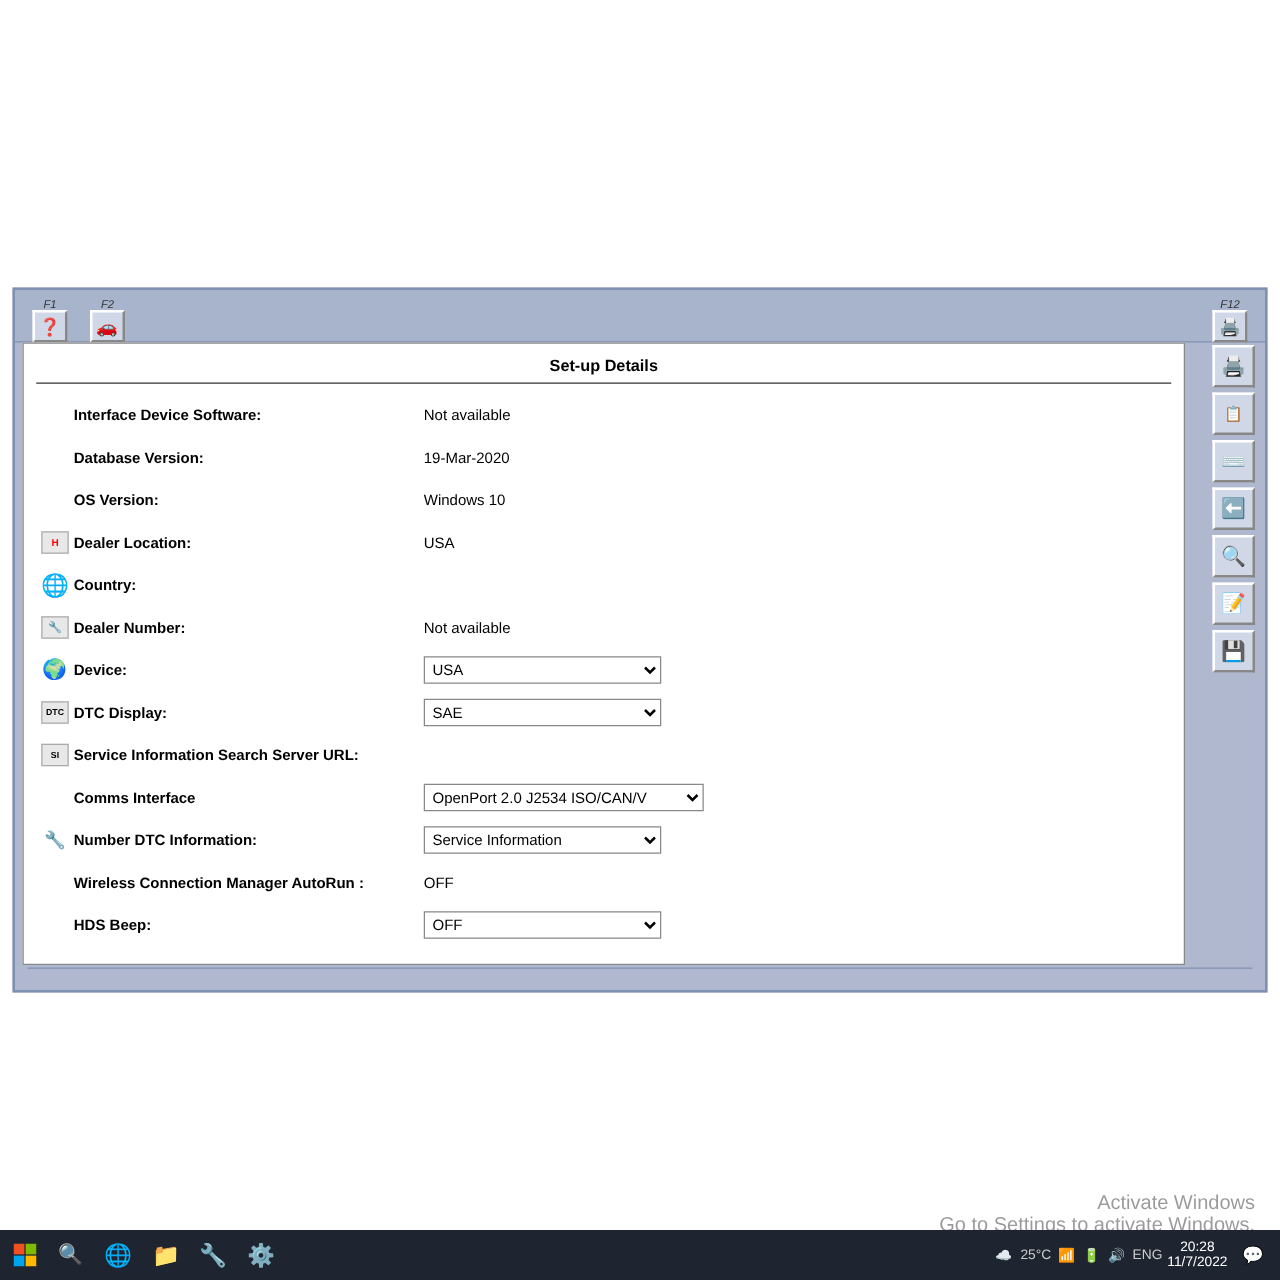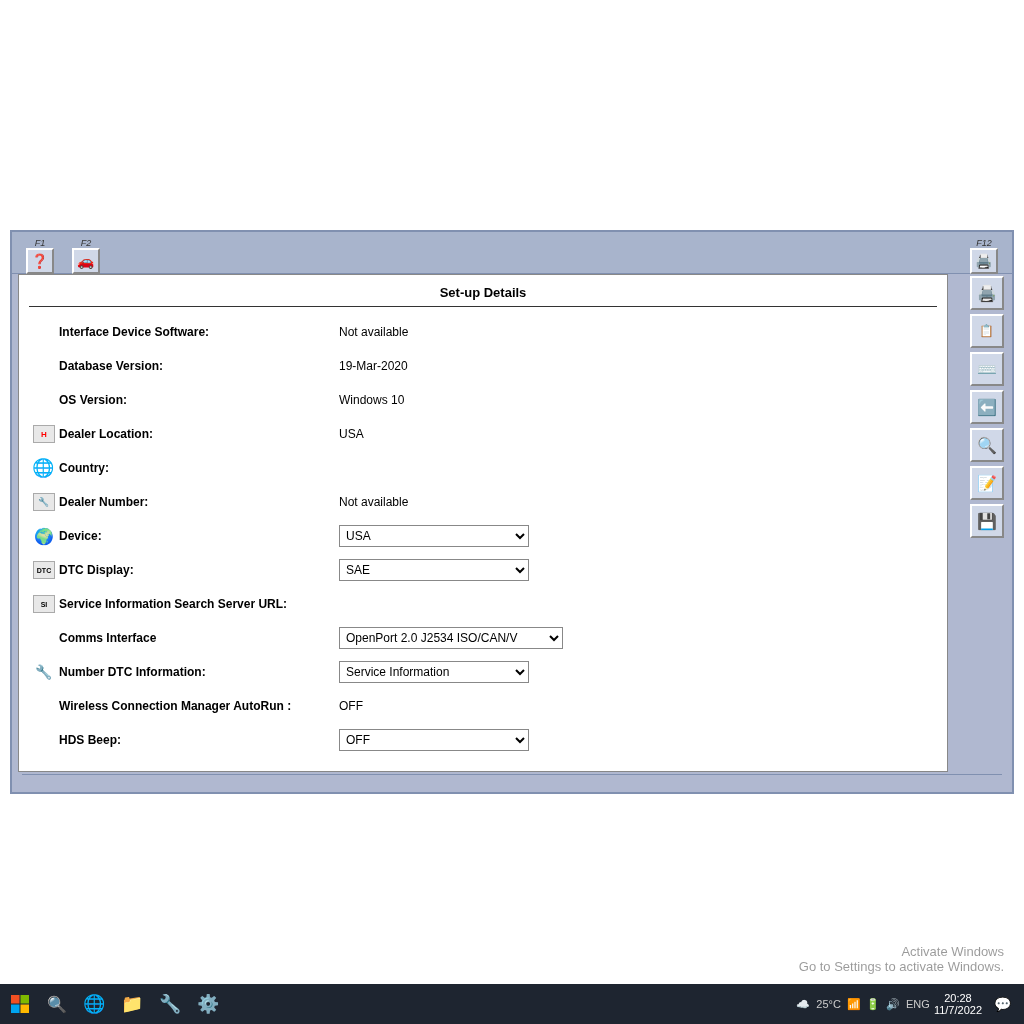--- a/index.html
+++ b/index.html
@@ -224,24 +224,24 @@
     }
 
     .taskbar-clock {
       color: #fff;
       font-size: 11px;
       text-align: center;
     }
 
     .activate-watermark {
       position: absolute;
-      bottom: 50px;
+      bottom: 34px;
       right: 20px;
       color: rgba(0,0,0,0.4);
-      font-size: 13px;
+      font-size: 16px;
       text-align: right;
     }
 
     .content-wrapper {
       display: flex;
       padding: 0 6px 6px 6px;
       gap: 20px;
     }
 
     .small-icon-box {

